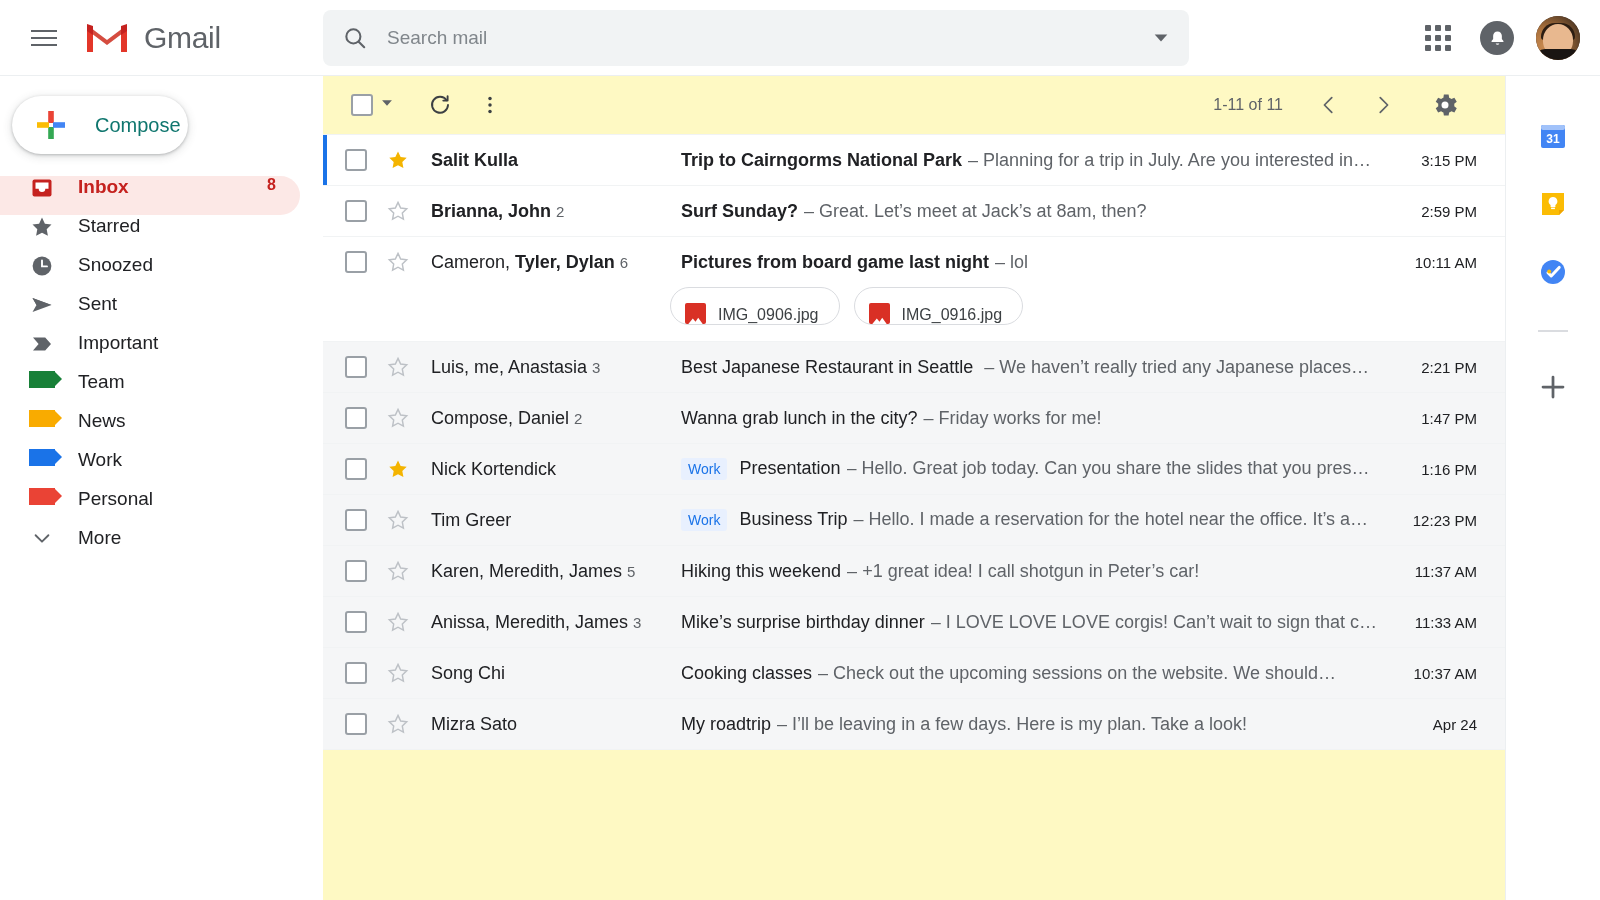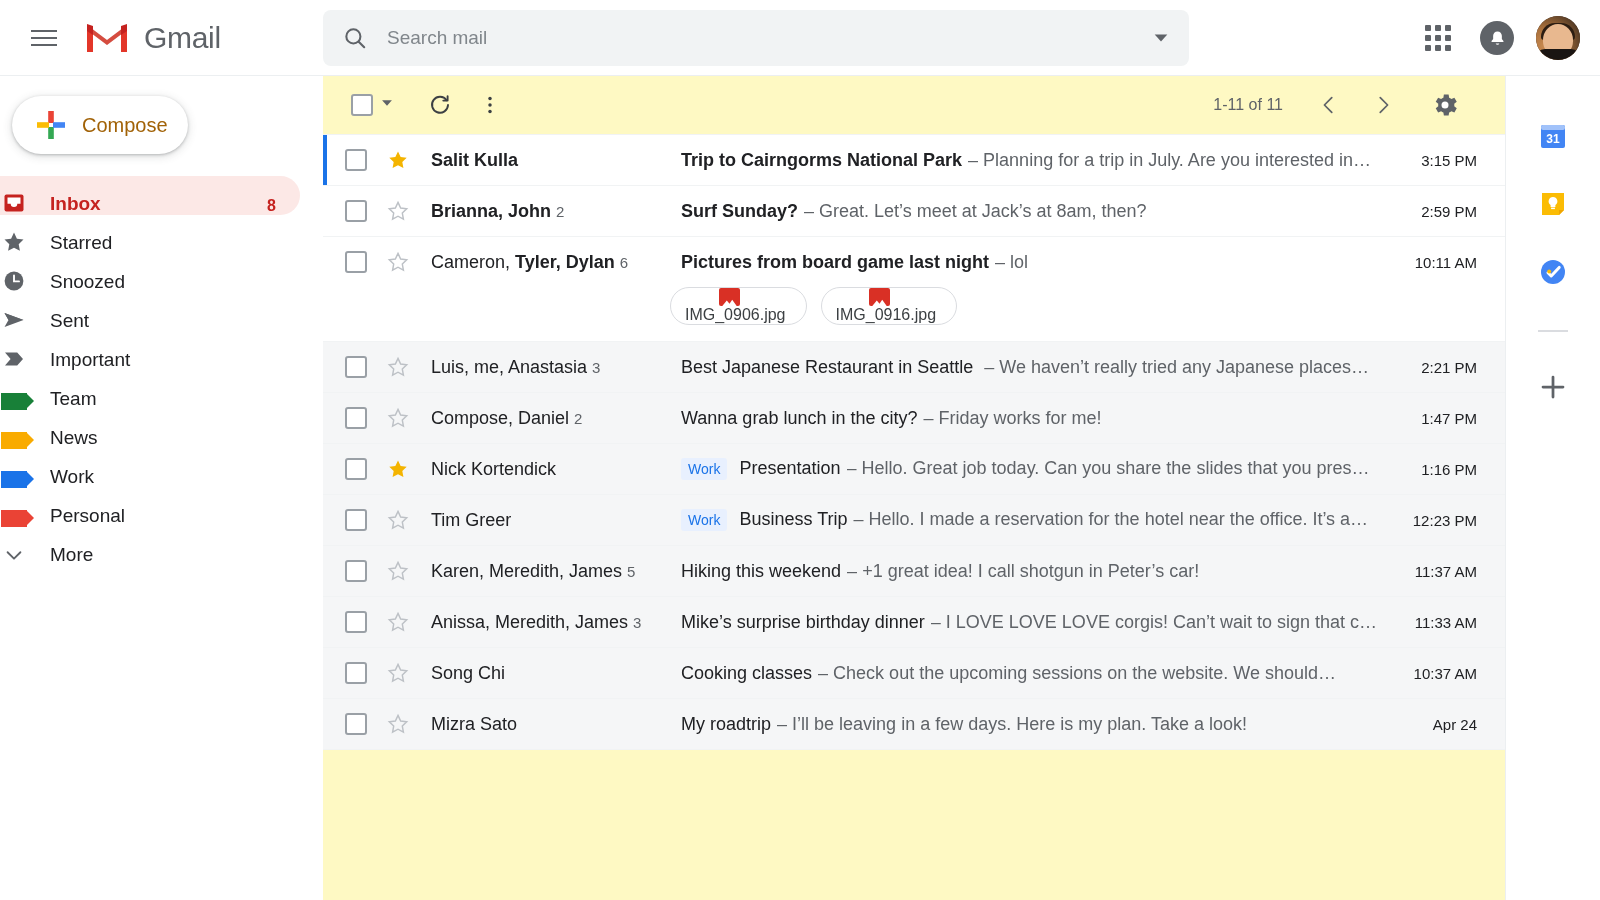--- a/index.html
+++ b/index.html
@@ -89,27 +89,27 @@
   }
 
   
   .sidebar { position: absolute; left: 0; top: 76px; width: 323px; height: 824px; background:#fff; }
   .compose-btn {
     margin: 20px 0 0 12px; width: 176px; height: 58px;
     border-radius: 29px; background: #fff;
     box-shadow: 0 1px 3px rgba(60,64,67,.3), 0 2px 8px 1px rgba(60,64,67,.15);
     display: flex; align-items: center; cursor: pointer;
   }
-  .compose-label { font-size: 20px; color: #a16207; margin-left: 14px; }
+  .compose-label { font-size: 20px; color: #0f766e; margin-left: 27px; }
   .plus-logo { width: 34px; height: 34px; margin-left: 22px; position: relative; }
 
   .nav-list { margin-top: 22px; }
   .nav-item {
-    height: 39px; display: flex; align-items: flex-end;
-    border-radius: 0 20px 20px 0; cursor: pointer; 
+    height: 39px; display: flex; align-items: flex-start;
+    border-radius: 0 20px 20px 0; cursor: pointer; padding-left: 28px;
     position: relative;
   }
   .nav-item .ic { width: 28px; display:flex; align-items:center; justify-content:center; }
   .nav-item .lbl { font-size: 19px; color: #202124; margin-left: 22px; }
   .nav-item .cnt {
     position:absolute; right: 24px; font-size: 16px; font-weight: bold; color:#202124;
   }
   .nav-item.active { background: #fce8e6; width: 300px; }
   .nav-item.active .lbl { color: #c5221f; font-weight: bold; }
   .nav-item.active .cnt { color: #c5221f; }
@@ -168,23 +168,22 @@
   .snippet {
     color: #5f6368; overflow: hidden; text-overflow: ellipsis; white-space: nowrap;
     min-width: 0; margin-left: 6px;
   }
   .time { width: 118px; flex: none; text-align: right; padding-right: 28px; font-size: 15px; color: #202124; }
   .time.bold { font-weight: normal; }
 
   .attach-row { display: flex; gap: 14px; padding: 0 0 16px 347px; background: inherit; }
   .chip {
     height: 38px; border: 1px solid #dadce0; border-radius: 19px;
-    display: flex; align-items: center; padding: 0 20px 0 14px; cursor: pointer;
+    display: flex; align-items: flex-end; padding: 0 20px 0 14px; cursor: pointer;
     background: #fff;
-    flex-direction: column;
   }
   .chip-icon {
     width: 21px; height: 21px; background: #d93025; border-radius: 2px;
     display: flex; align-items: flex-end; justify-content: center; margin-right: 12px;
   }
   .chip-label { font-size: 16px; color: #3c4043; }
 
   
   .right-rail {
     position: absolute; right: 0; top: 76px; width: 95px; height: 824px;

